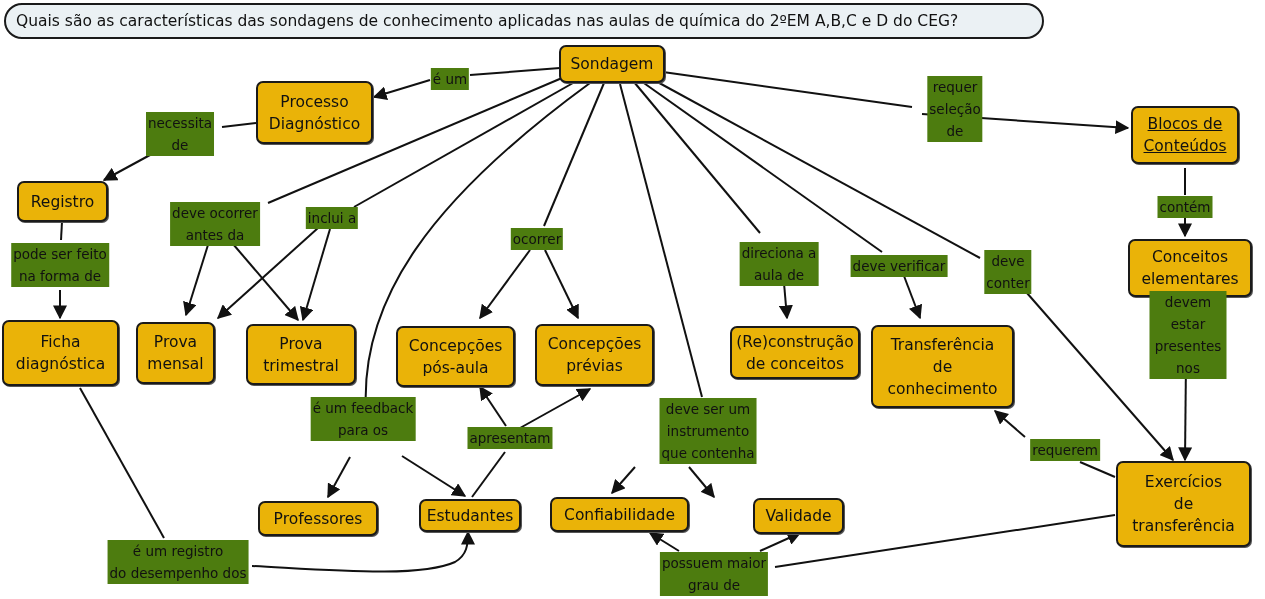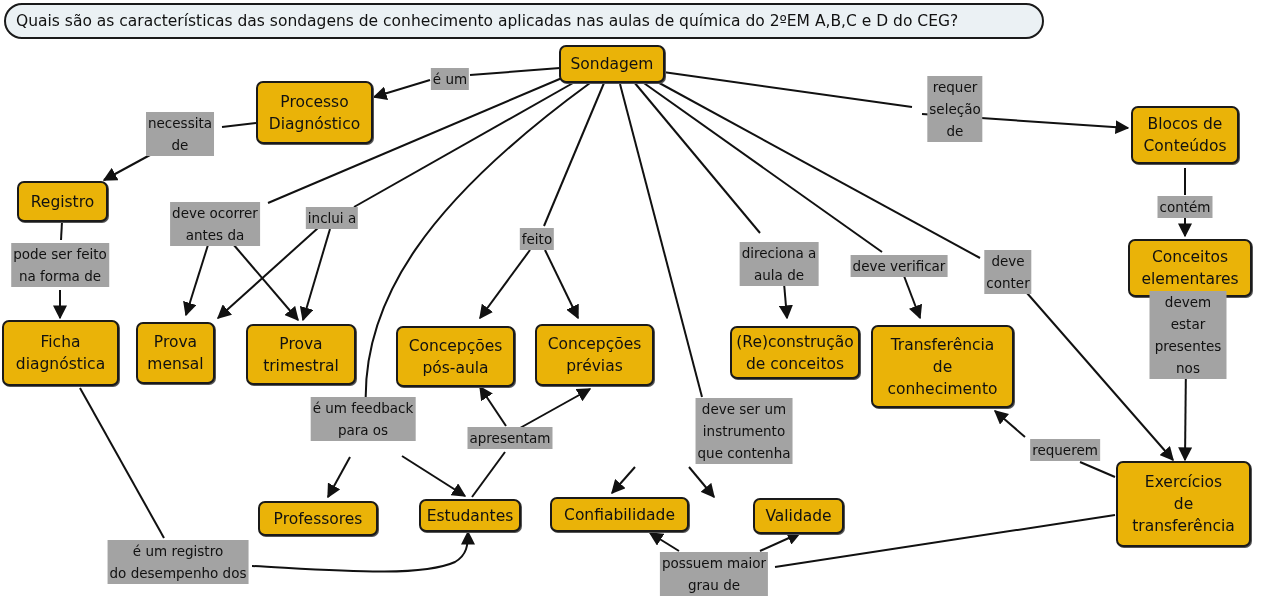--- a/index.html
+++ b/index.html
@@ -4,21 +4,21 @@
 <style>
   html, body { margin: 0; padding: 0; background: #ffffff; }
   body { width: 1265px; height: 599px; position: relative; overflow: hidden;
          font-family: "DejaVu Sans", sans-serif; color: #111; }
   #links { position: absolute; left: 0; top: 0; width: 1265px; height: 599px; }
   .node { position: absolute; box-sizing: border-box; background: #eab308;
           border: 2px solid #1a1a1a; border-radius: 7px;
           display: flex; align-items: center; justify-content: center;
           text-align: center; font-size: 15.5px; line-height: 22px; white-space: pre-line;
           box-shadow: 1px 1px 0 #555; }
-  .lbl { position: absolute; background: #a3a3a3; text-align: center; font-size: 13.5px;
+  .lbl { position: absolute; background: #4d7c0f; text-align: center; font-size: 13.5px;
          line-height: 22px; white-space: pre-line; transform: translate(-50%, -50%); padding: 0 2px; }
   .title { position: absolute; left: 4px; top: 3px; width: 1040px; height: 36px; box-sizing: border-box;
            background: #ebf1f4; border: 2px solid #1a1a1a; border-radius: 18px;
            font-size: 15.5px; display: flex; align-items: center; padding-left: 10px; }
 </style>
 </head>
 <body>
 
 <svg id="links" xmlns="http://www.w3.org/2000/svg">
   <defs>
@@ -107,55 +107,55 @@
 trimestral</div>
 <div class="node" style="left:396px;top:326px;width:119px;height:61px;">Concepções
 pós-aula</div>
 <div class="node" style="left:535px;top:324px;width:119px;height:62px;">Concepções
 prévias</div>
 <div class="node" style="left:730px;top:326px;width:130px;height:53px;">(Re)construção
 de conceitos</div>
 <div class="node" style="left:871px;top:325px;width:143px;height:83px;">Transferência
 de
 conhecimento</div>
-<div class="node" style="left:1131px;top:106px;width:108px;height:58px;">Blocos de
+<div class="node" style="left:1131px;top:106px;width:108px;height:58px;text-decoration:underline;">Blocos de
 Conteúdos</div>
 <div class="node" style="left:1128px;top:239px;width:124px;height:58px;">Conceitos
 elementares</div>
 <div class="node" style="left:1116px;top:461px;width:135px;height:86px;">Exercícios
 de
 transferência</div>
 <div class="node" style="left:258px;top:501px;width:120px;height:35px;">Professores</div>
 <div class="node" style="left:419px;top:499px;width:102px;height:33px;">Estudantes</div>
 <div class="node" style="left:550px;top:497px;width:139px;height:35px;">Confiabilidade</div>
 <div class="node" style="left:753px;top:498px;width:91px;height:36px;">Validade</div>
 
 <div class="lbl" style="left:450px;top:79px;">é um</div>
 <div class="lbl" style="left:180px;top:134px;">necessita
 de</div>
 <div class="lbl" style="left:60px;top:265px;">pode ser feito
 na forma de</div>
 <div class="lbl" style="left:215px;top:224px;">deve ocorrer
 antes da</div>
 <div class="lbl" style="left:332px;top:218px;">inclui a</div>
-<div class="lbl" style="left:537px;top:239px;">feito</div>
+<div class="lbl" style="left:537px;top:239px;">ocorrer</div>
 <div class="lbl" style="left:779px;top:264px;">direciona a
 aula de</div>
 <div class="lbl" style="left:899px;top:266px;">deve verificar</div>
 <div class="lbl" style="left:1008px;top:272px;">deve
 conter</div>
 <div class="lbl" style="left:955px;top:109px;">requer
 seleção
 de</div>
 <div class="lbl" style="left:1185px;top:207px;">contém</div>
 <div class="lbl" style="left:1188px;top:335px;">devem
 estar presentes nos</div>
 <div class="lbl" style="left:363px;top:411px;margin-top:8px;">é um feedback
 para os</div>
 <div class="lbl" style="left:510px;top:438px;">apresentam</div>
-<div class="lbl" style="left:744px;top:431px;text-align:center;">deve ser um
+<div class="lbl" style="left:708px;top:431px;text-align:center;">deve ser um
 instrumento
 que contenha</div>
 <div class="lbl" style="left:1041px;top:450px;margin-left:24px;">requerem</div>
 <div class="lbl" style="left:714px;top:574px;">possuem maior
 grau de</div>
 <div class="lbl" style="left:178px;top:562px;">é um registro
 do desempenho dos</div>
 
 </body></html>

